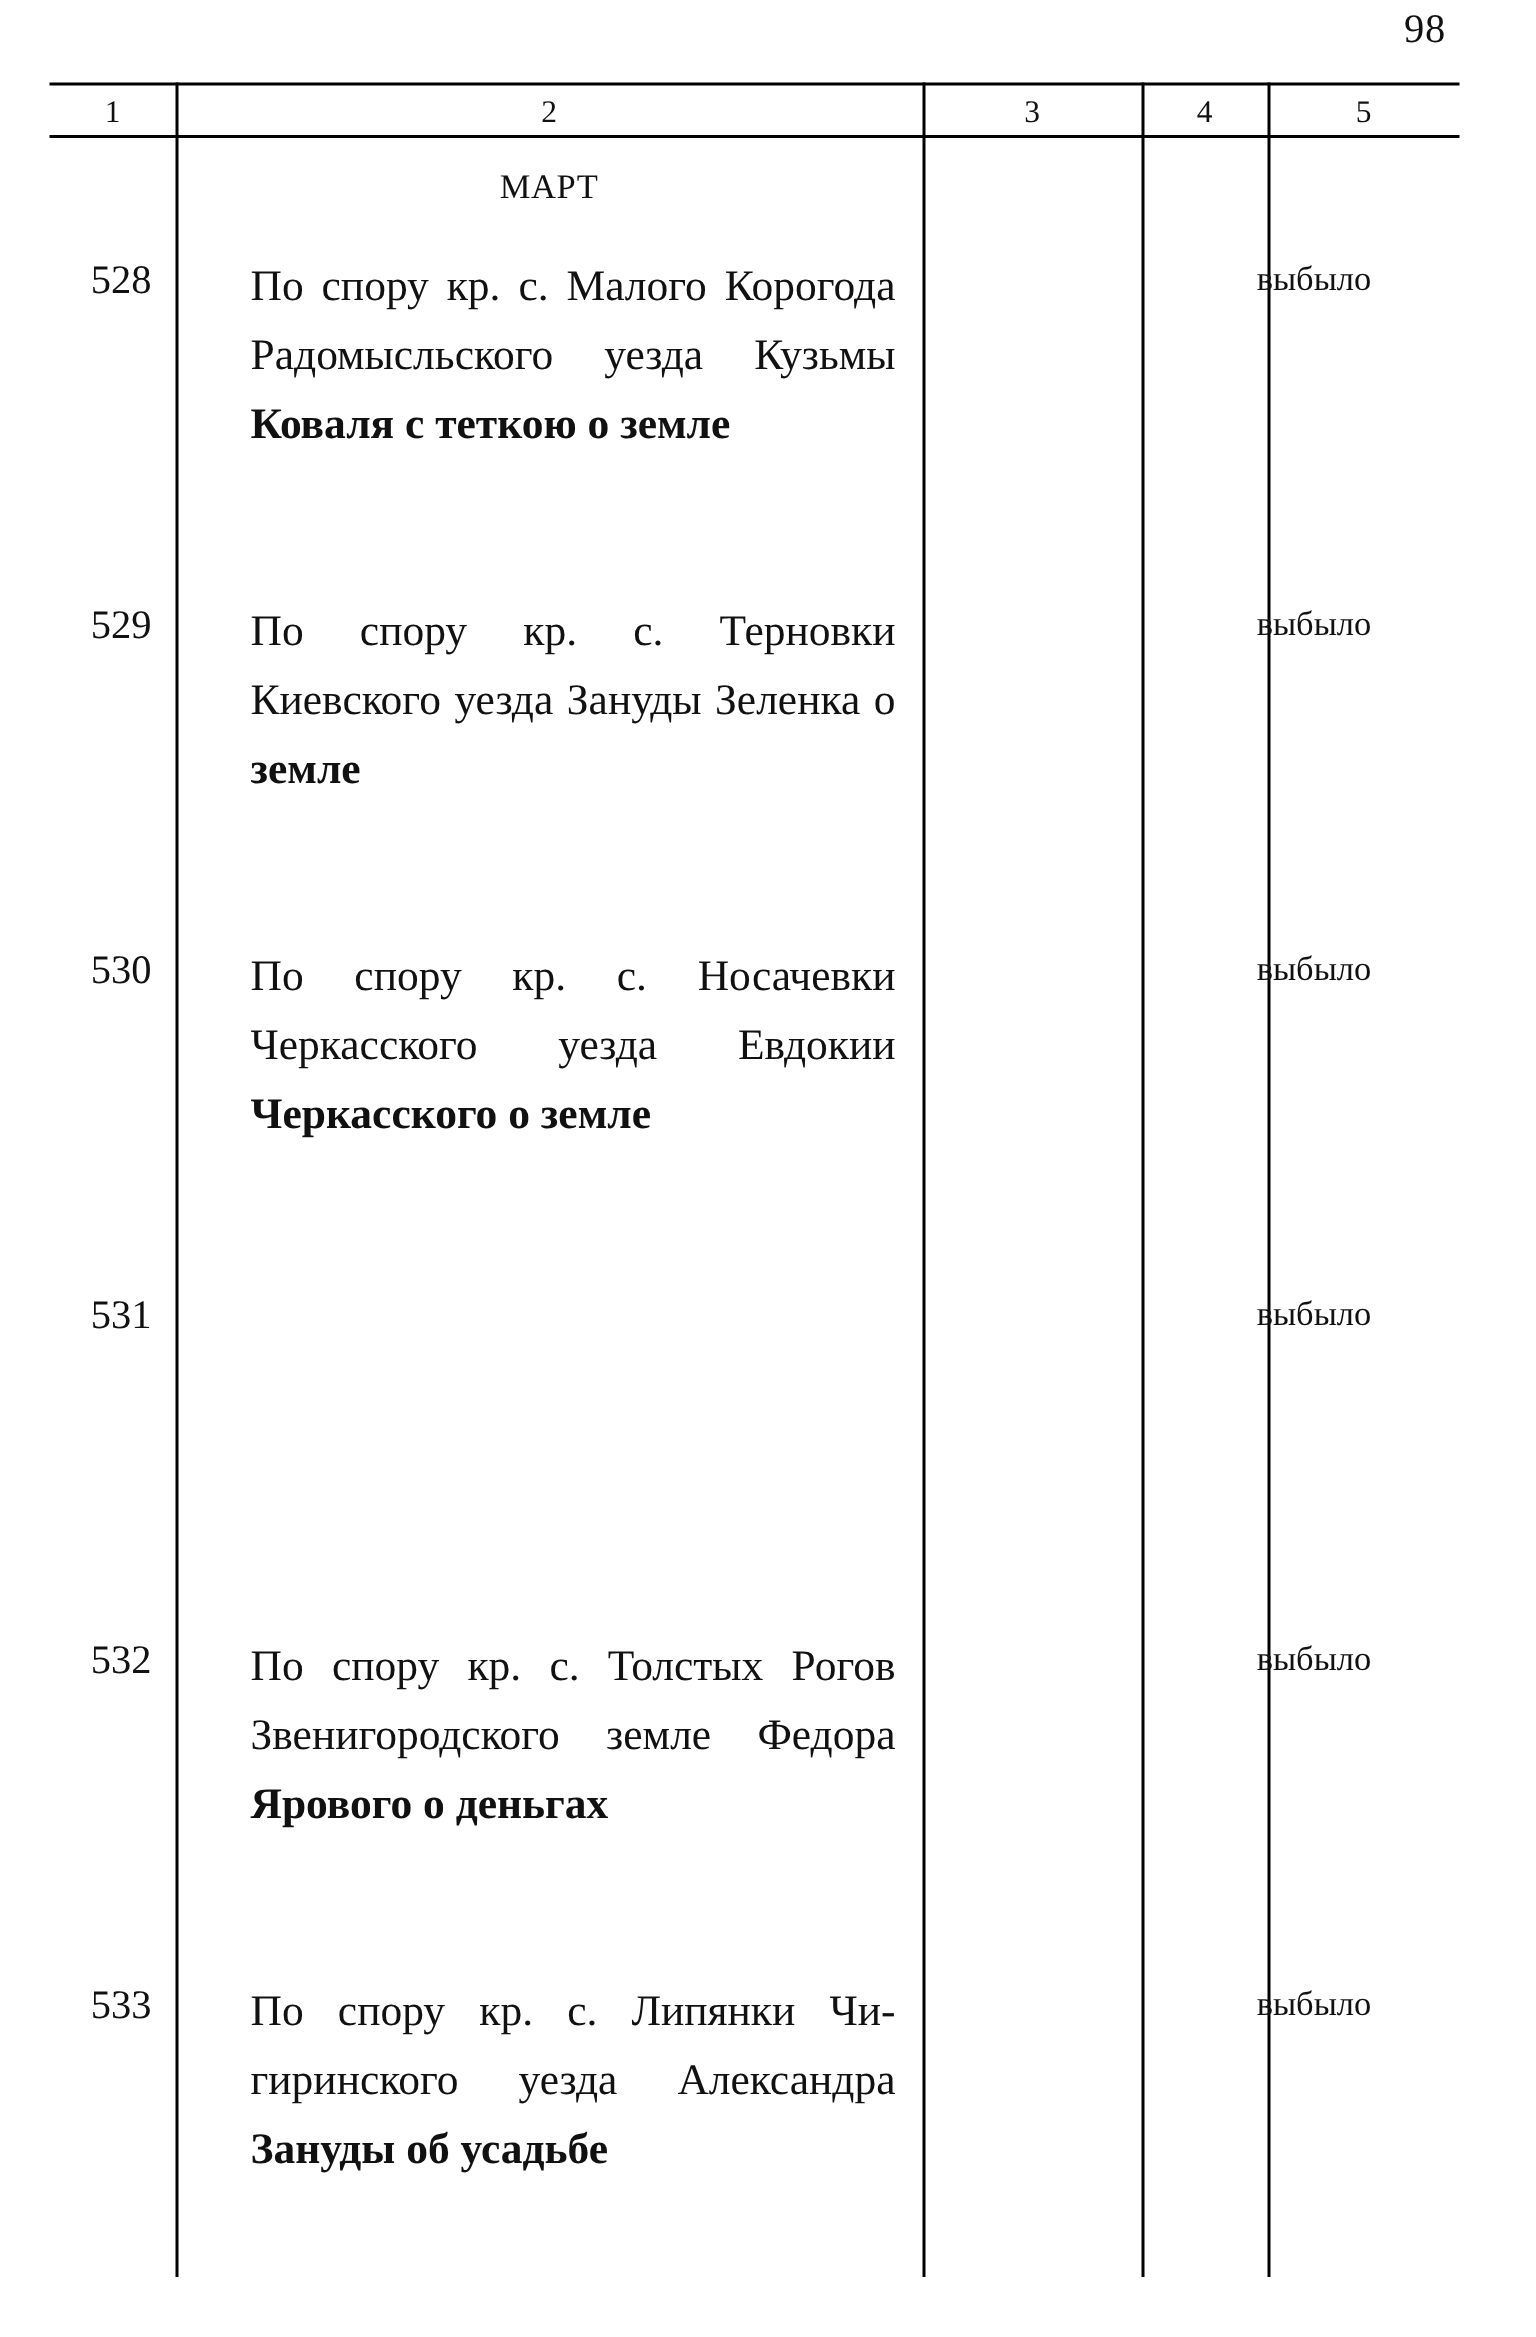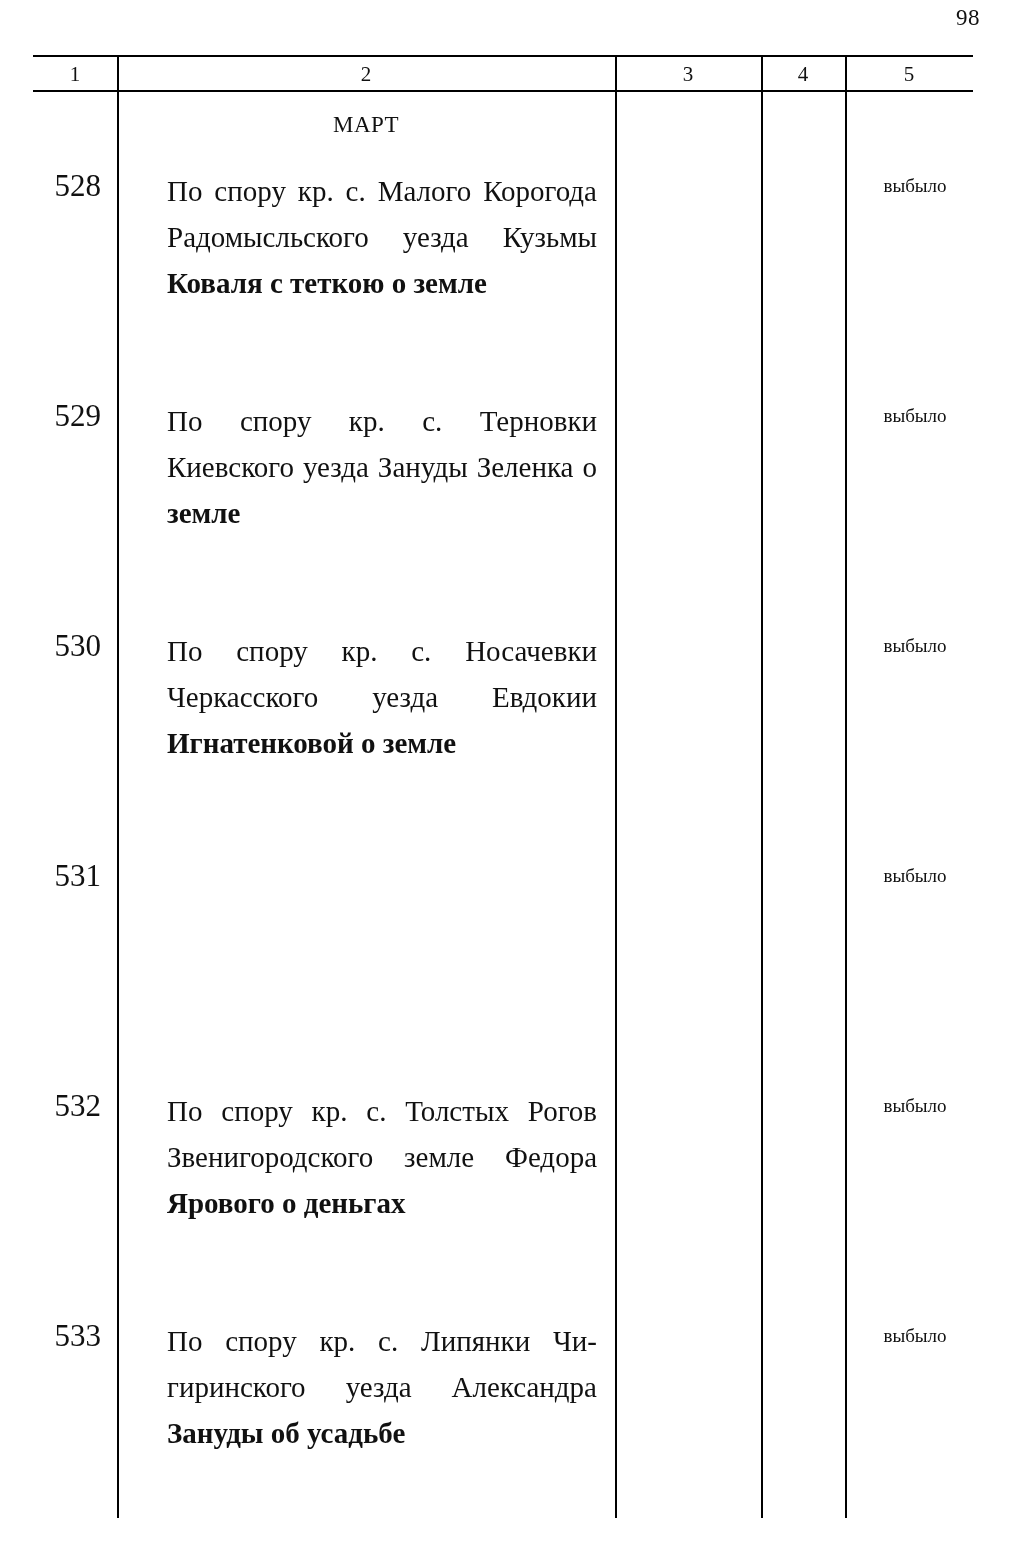--- a/index.html
+++ b/index.html
@@ -13,22 +13,22 @@
     position: relative;
     font-family: "Liberation Serif", "DejaVu Serif", serif;
     color: #111111;
     overflow: hidden;
   }
 
   
   .page-number {
     position: absolute;
     top: 6px;
-    right: 44px;
-    font-size: 23px;
+    right: 60px;
+    font-size: 27px;
     line-height: 1;
     letter-spacing: 0.5px;
   }
 
   
   .table-wrap {
     position: absolute;
     left: 33px;
     top: 55px;
     width: 940px;
@@ -103,21 +103,21 @@
   .row-3 { top: 795px;  }
   .row-4 { top: 1025px; }
   .row-5 { top: 1255px; }
 
   .cell-num {
     position: absolute;
     left: 0;
     top: 8px;
     width: 68px;
     text-align: right;
-    font-size: 31px;
+    font-size: 27px;
     line-height: 36px;
   }
 
   .cell-desc {
     position: absolute;
     left: 134px;
     top: 8px;
     width: 430px;
     font-size: 29px;
     line-height: 46px;
@@ -145,25 +145,25 @@
   .cell-col4 {
     position: absolute;
     left: 728px;
     top: 8px;
     width: 84px;
     height: 200px;
   }
 
   .cell-status {
     position: absolute;
-    left: 812px;
+    left: 773px;
     top: 8px;
     width: 140px;
     text-align: center;
-    font-size: 19px;
+    font-size: 23px;
     line-height: 36px;
   }
 </style>
 </head>
 <body>
 
 <div class="page-number">98</div>
 
 <div class="table-wrap">
 
@@ -207,21 +207,21 @@
     <div class="cell-col3"></div>
     <div class="cell-col4"></div>
     <div class="cell-status">выбыло</div>
   </div>
 
   <div class="row row-2">
     <div class="cell-num">530</div>
     <div class="cell-desc">
       <span class="ln">По спору кр. с. Носачевки</span>
       <span class="ln">Черкасского уезда Евдокии</span>
-      <span class="ln last">Игнатенковой о земле</span>
+      <span class="ln last">Черкасского о земле</span>
     </div>
     <div class="cell-col3"></div>
     <div class="cell-col4"></div>
     <div class="cell-status">выбыло</div>
   </div>
 
   <div class="row row-3">
     <div class="cell-num">531</div>
     <div class="cell-col3"></div>
     <div class="cell-col4"></div>

